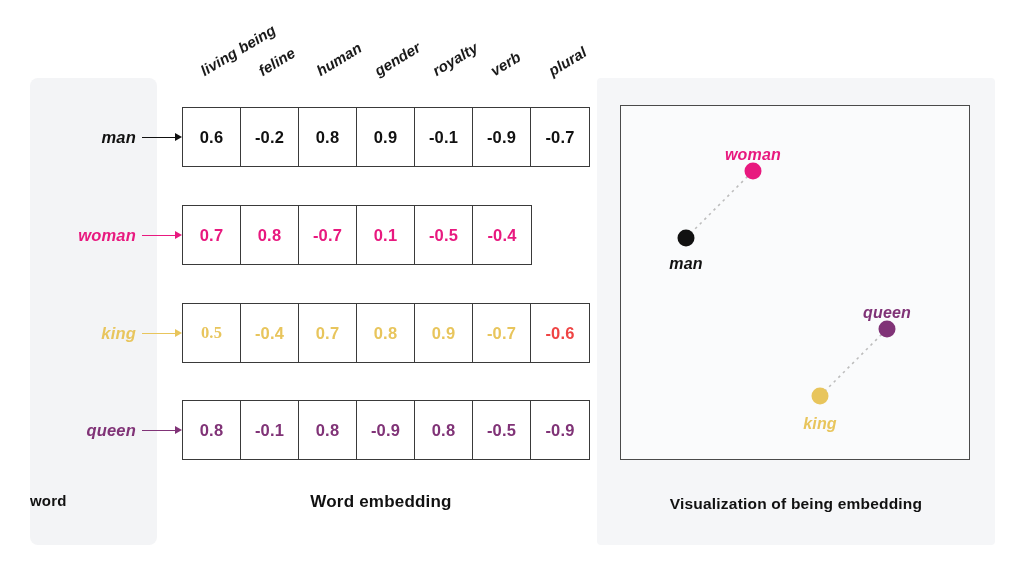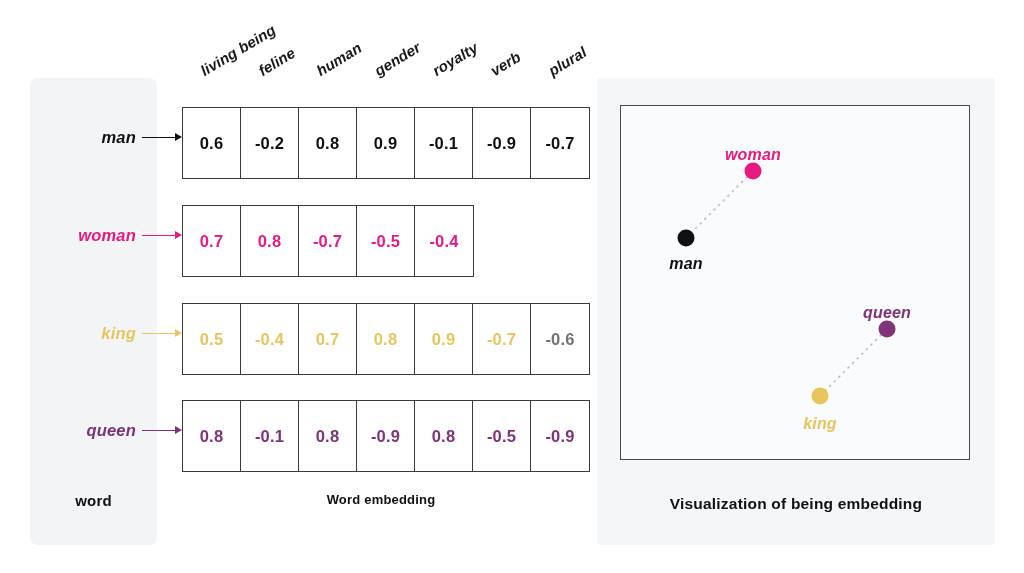--- a/index.html
+++ b/index.html
@@ -22,21 +22,21 @@
     position: absolute;
     left: 30px; top: 78px;
     width: 127px; height: 467px;
     background: #f3f4f6;
     border-radius: 8px;
   }
   .word-panel-caption {
     position: absolute;
     left: 30px; top: 492px;
     width: 127px;
-    text-align: center;
+    text-align: left;
     font-size: 15px;
     font-weight: 700;
     color: #111111;
     letter-spacing: .2px;
   }
 
   
   .word-row {
     position: absolute;
     height: 26px;
@@ -91,41 +91,41 @@
     letter-spacing: .1px;
   }
 
   
   .matrix { position: absolute; left: 182px; top: 0; }
   .vec-row {
     position: absolute;
     display: flex;
     border: 1.6px solid #3a3a3a;
     background: #fff;
-    height: 72px;
+    height: 60px;
   }
   .cell {
     width: 58px;
     height: 100%;
     border-right: 1.6px solid #3a3a3a;
     display: flex;
     align-items: center;
     justify-content: center;
     font-size: 16.5px;
     font-weight: 700;
     letter-spacing: .2px;
   }
   .cell:last-child { border-right: none; }
 
   .embed-caption {
     position: absolute;
     left: 182px; top: 492px;
     width: 398px;
     text-align: center;
-    font-size: 13px;
+    font-size: 17px;
     font-weight: 700;
     color: #111111;
     letter-spacing: .2px;
   }
 
   
   .viz-panel {
     position: absolute;
     left: 597px; top: 78px;
     width: 398px; height: 467px;
@@ -191,31 +191,32 @@
         <div class="cell" style="color: rgb(17, 17, 17);">0.8</div>
         <div class="cell" style="color: rgb(17, 17, 17);">0.9</div>
         <div class="cell" style="color: rgb(17, 17, 17);">-0.1</div>
         <div class="cell" style="color: rgb(17, 17, 17);">-0.9</div>
         <div class="cell" style="color: rgb(17, 17, 17);">-0.7</div>
       </div>
       <div class="vec-row" style="top: 205px;">
         <div class="cell" style="color: rgb(232, 25, 127);">0.7</div>
         <div class="cell" style="color: rgb(232, 25, 127);">0.8</div>
         <div class="cell" style="color: rgb(232, 25, 127);">-0.7</div>
+        <div class="cell" style="color: rgb(232, 25, 127);">0.1</div>
         <div class="cell" style="color: rgb(232, 25, 127);">-0.5</div>
         <div class="cell" style="color: rgb(232, 25, 127);">-0.4</div>
       </div>
       <div class="vec-row" style="top: 303px;">
-        <div class="cell" style="color: rgb(232, 197, 92);">0.5</div>
+        <div class="cell" style="color: rgb(232, 197, 92); font-family: Liberation Serif, serif;">0.5</div>
         <div class="cell" style="color: rgb(232, 197, 92);">-0.4</div>
         <div class="cell" style="color: rgb(232, 197, 92);">0.7</div>
         <div class="cell" style="color: rgb(232, 197, 92);">0.8</div>
         <div class="cell" style="color: rgb(232, 197, 92);">0.9</div>
         <div class="cell" style="color: rgb(232, 197, 92);">-0.7</div>
-        <div class="cell" style="color: #737373;">-0.6</div>
+        <div class="cell" style="color: #ef4444;">-0.6</div>
       </div>
       <div class="vec-row" style="top: 400px;">
         <div class="cell" style="color: rgb(128, 51, 119);">0.8</div>
         <div class="cell" style="color: rgb(128, 51, 119);">-0.1</div>
         <div class="cell" style="color: rgb(128, 51, 119);">0.8</div>
         <div class="cell" style="color: rgb(128, 51, 119);">-0.9</div>
         <div class="cell" style="color: rgb(128, 51, 119);">0.8</div>
         <div class="cell" style="color: rgb(128, 51, 119);">-0.5</div>
         <div class="cell" style="color: rgb(128, 51, 119);">-0.9</div>
       </div>

